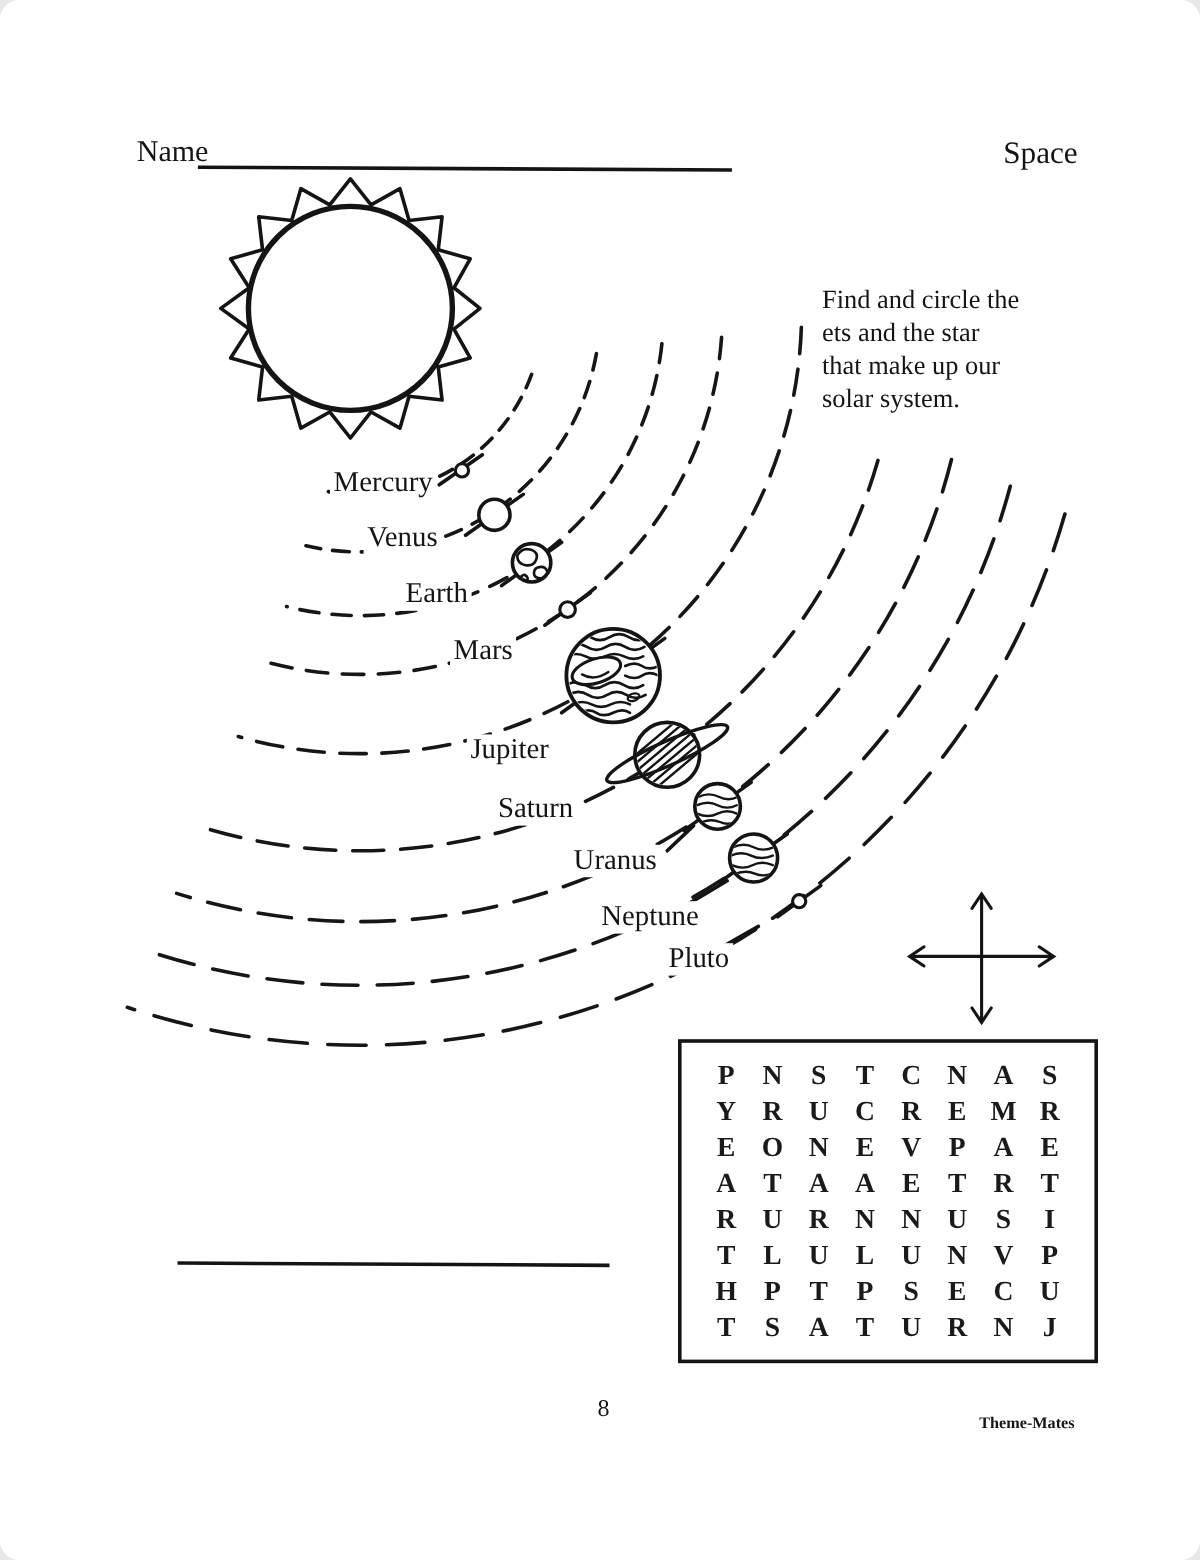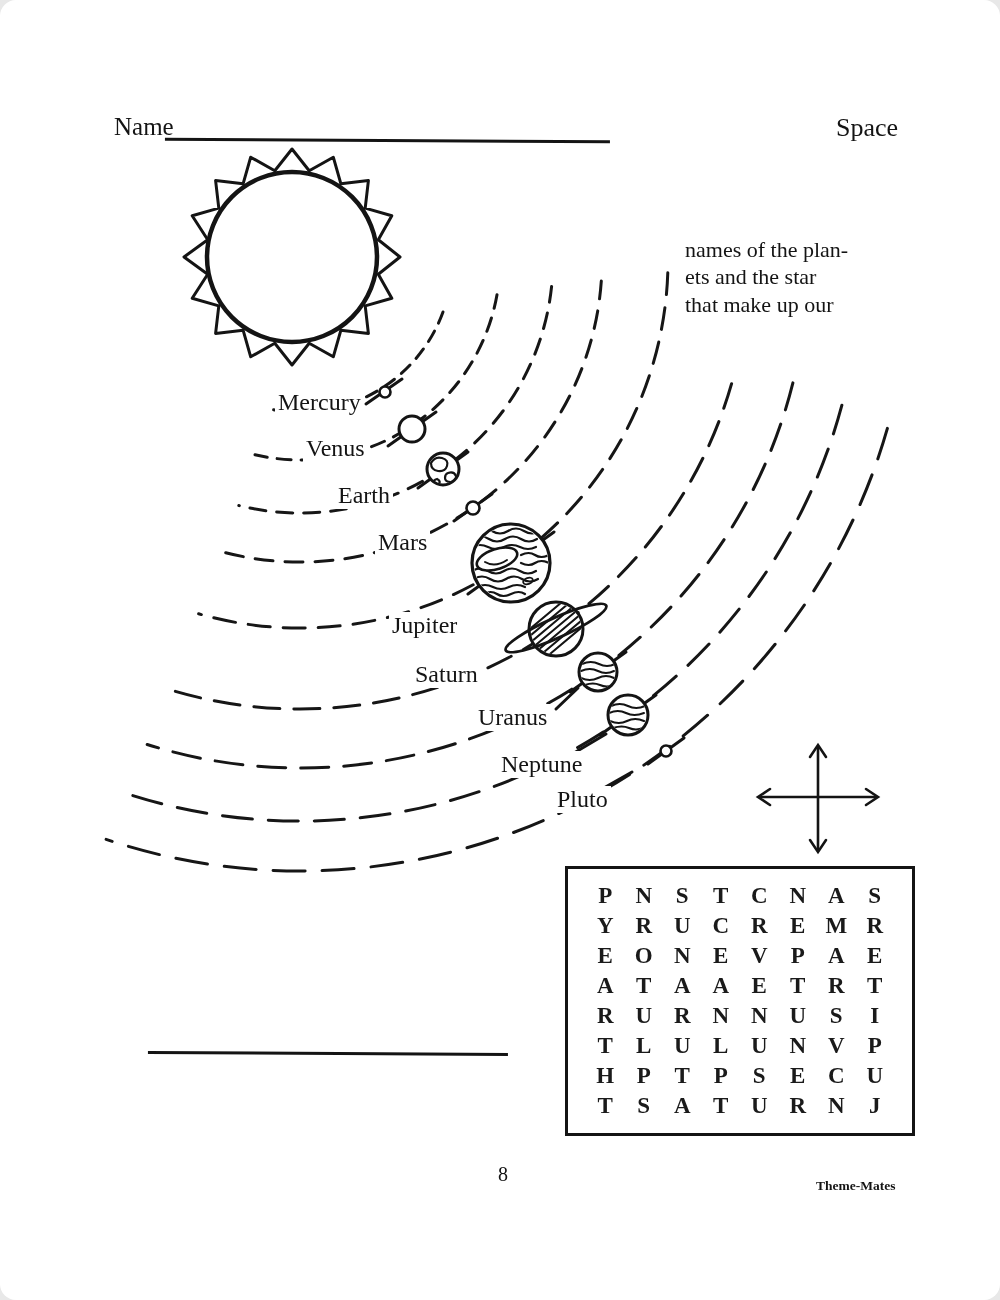--- a/index.html
+++ b/index.html
@@ -180,23 +180,24 @@
       <path d="M760,797 L876,797"></path>
       <path d="M818,747 L818,850"></path>
       <path d="M770,789 L758,797 L770,805"></path>
       <path d="M866,789 L878,797 L866,805"></path>
       <path d="M810,757 L818,745 L826,757"></path>
       <path d="M810,840 L818,852 L826,840"></path>
     </g>
   </svg>
 
   <div class="abs instructions">
-    <div>names of the plan-</div>
+    <div>Find and circle the</div>
     <div>ets and the star</div>
     <div>that make up our</div>
+    <div>solar system.</div>
   </div>
 
   <div class="abs planet-label lbl-mercury">Mercury</div>
   <div class="abs planet-label lbl-venus">Venus</div>
   <div class="abs planet-label lbl-earth">Earth</div>
   <div class="abs planet-label lbl-mars">Mars</div>
   <div class="abs planet-label lbl-jupiter">Jupiter</div>
   <div class="abs planet-label lbl-saturn">Saturn</div>
   <div class="abs planet-label lbl-uranus">Uranus</div>
   <div class="abs planet-label lbl-neptune">Neptune</div>

